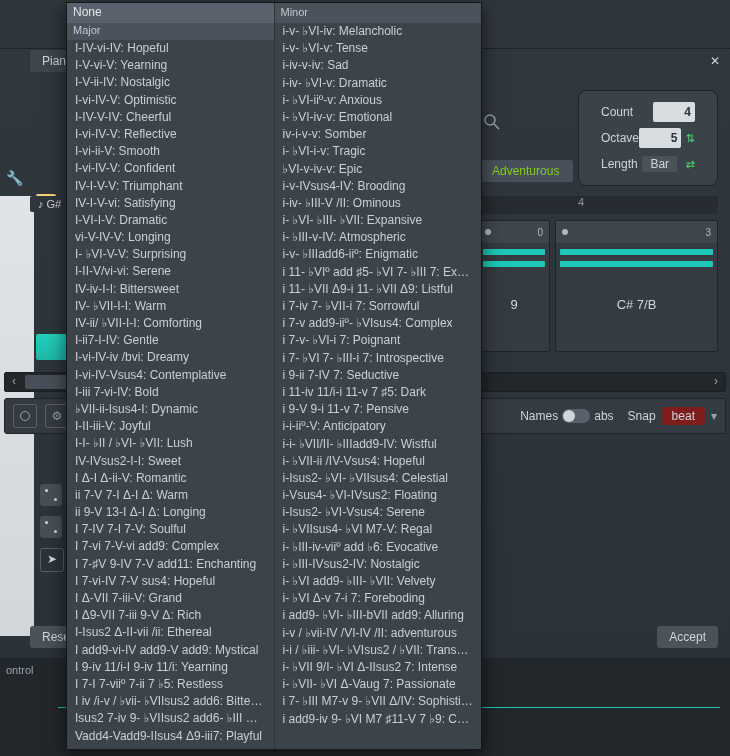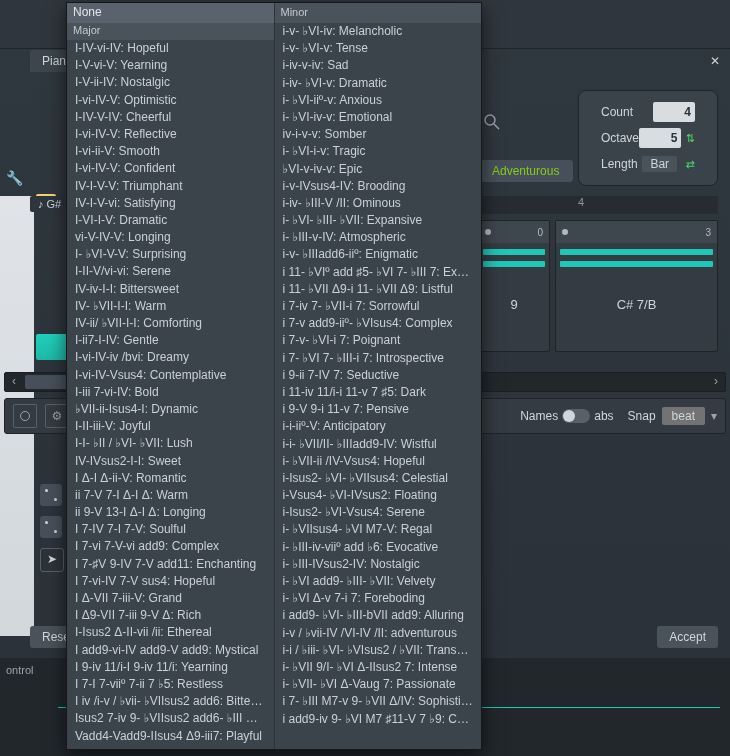--- a/index.html
+++ b/index.html
@@ -100,21 +100,21 @@
     position:absolute; left:4px; top:398px; right:4px; height:36px;
     background:#343b42; border:1px solid #1f2428; border-radius:3px;
     display:flex; align-items:center; padding:0 8px; box-sizing:border-box;
   }
   .icon-sq{ width:22px; height:22px; border:1px solid #586069; border-radius:2px; margin-right:6px; display:flex;align-items:center;justify-content:center;}
   .mg{width:8px;height:8px;border:1.5px solid #9aa2aa;border-radius:50%;}
   .names-toggle{ margin-left:auto; display:flex; align-items:center; gap:4px; color:#cfd6dc;}
   .toggle-pill{ width:28px;height:14px;border-radius:7px;background:#586069; position:relative;}
   .toggle-pill::after{content:"";position:absolute;left:1px;top:1px;width:12px;height:12px;border-radius:50%;background:#cfd6dc;}
   .snap-sel{ margin-left:14px; display:flex; align-items:center; gap:6px; color:#cfd6dc;}
-  .snap-sel .sel{background:#737373; padding:2px 10px;border-radius:2px;}
+  .snap-sel .sel{background:#7f1d1d; padding:2px 10px;border-radius:2px;}
   
   .lower-left-icons{
     position:absolute; left:40px; top:484px; width:26px; display:flex; flex-direction:column; gap:10px;
   }
   .die{ width:22px;height:22px;background:#47505a;border-radius:3px;position:relative;}
   .die::before,.die::after{content:"";position:absolute;width:3px;height:3px;border-radius:50%;background:#cfd6dc;}
   .die::before{left:5px;top:5px;} .die::after{right:5px;bottom:5px;}
   .share-ico{width:22px;height:22px;border:1px solid #586069;border-radius:3px;color:#cfd6dc;text-align:center;line-height:20px;font-size:12px;}
   
   .bottom-btn-row{

